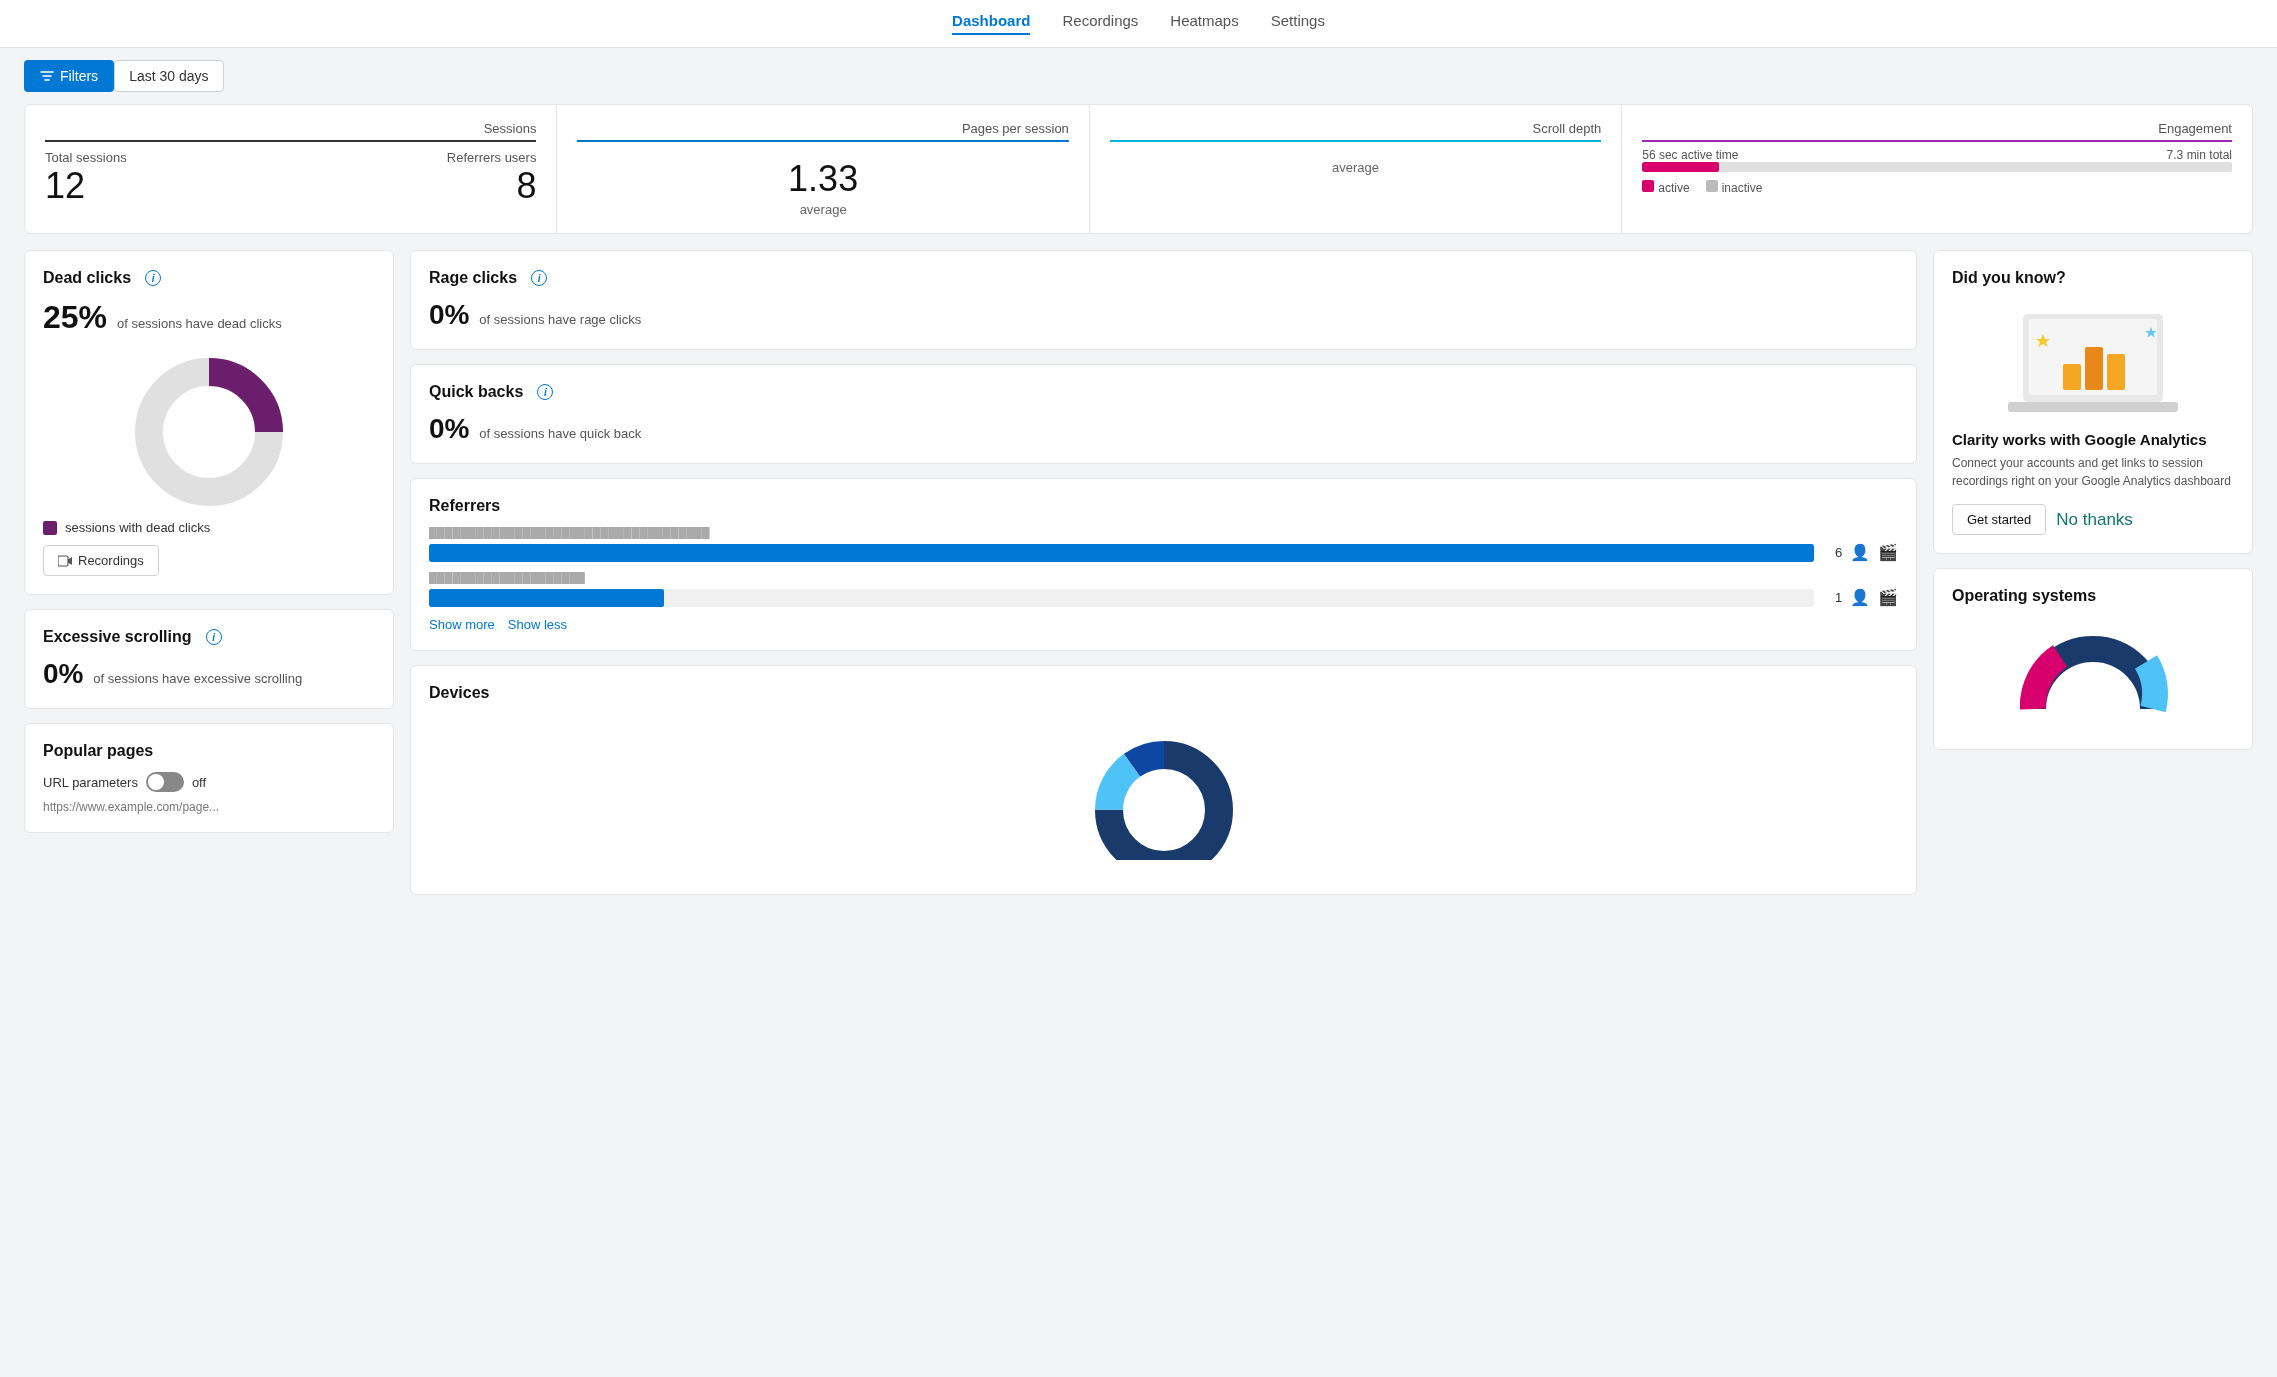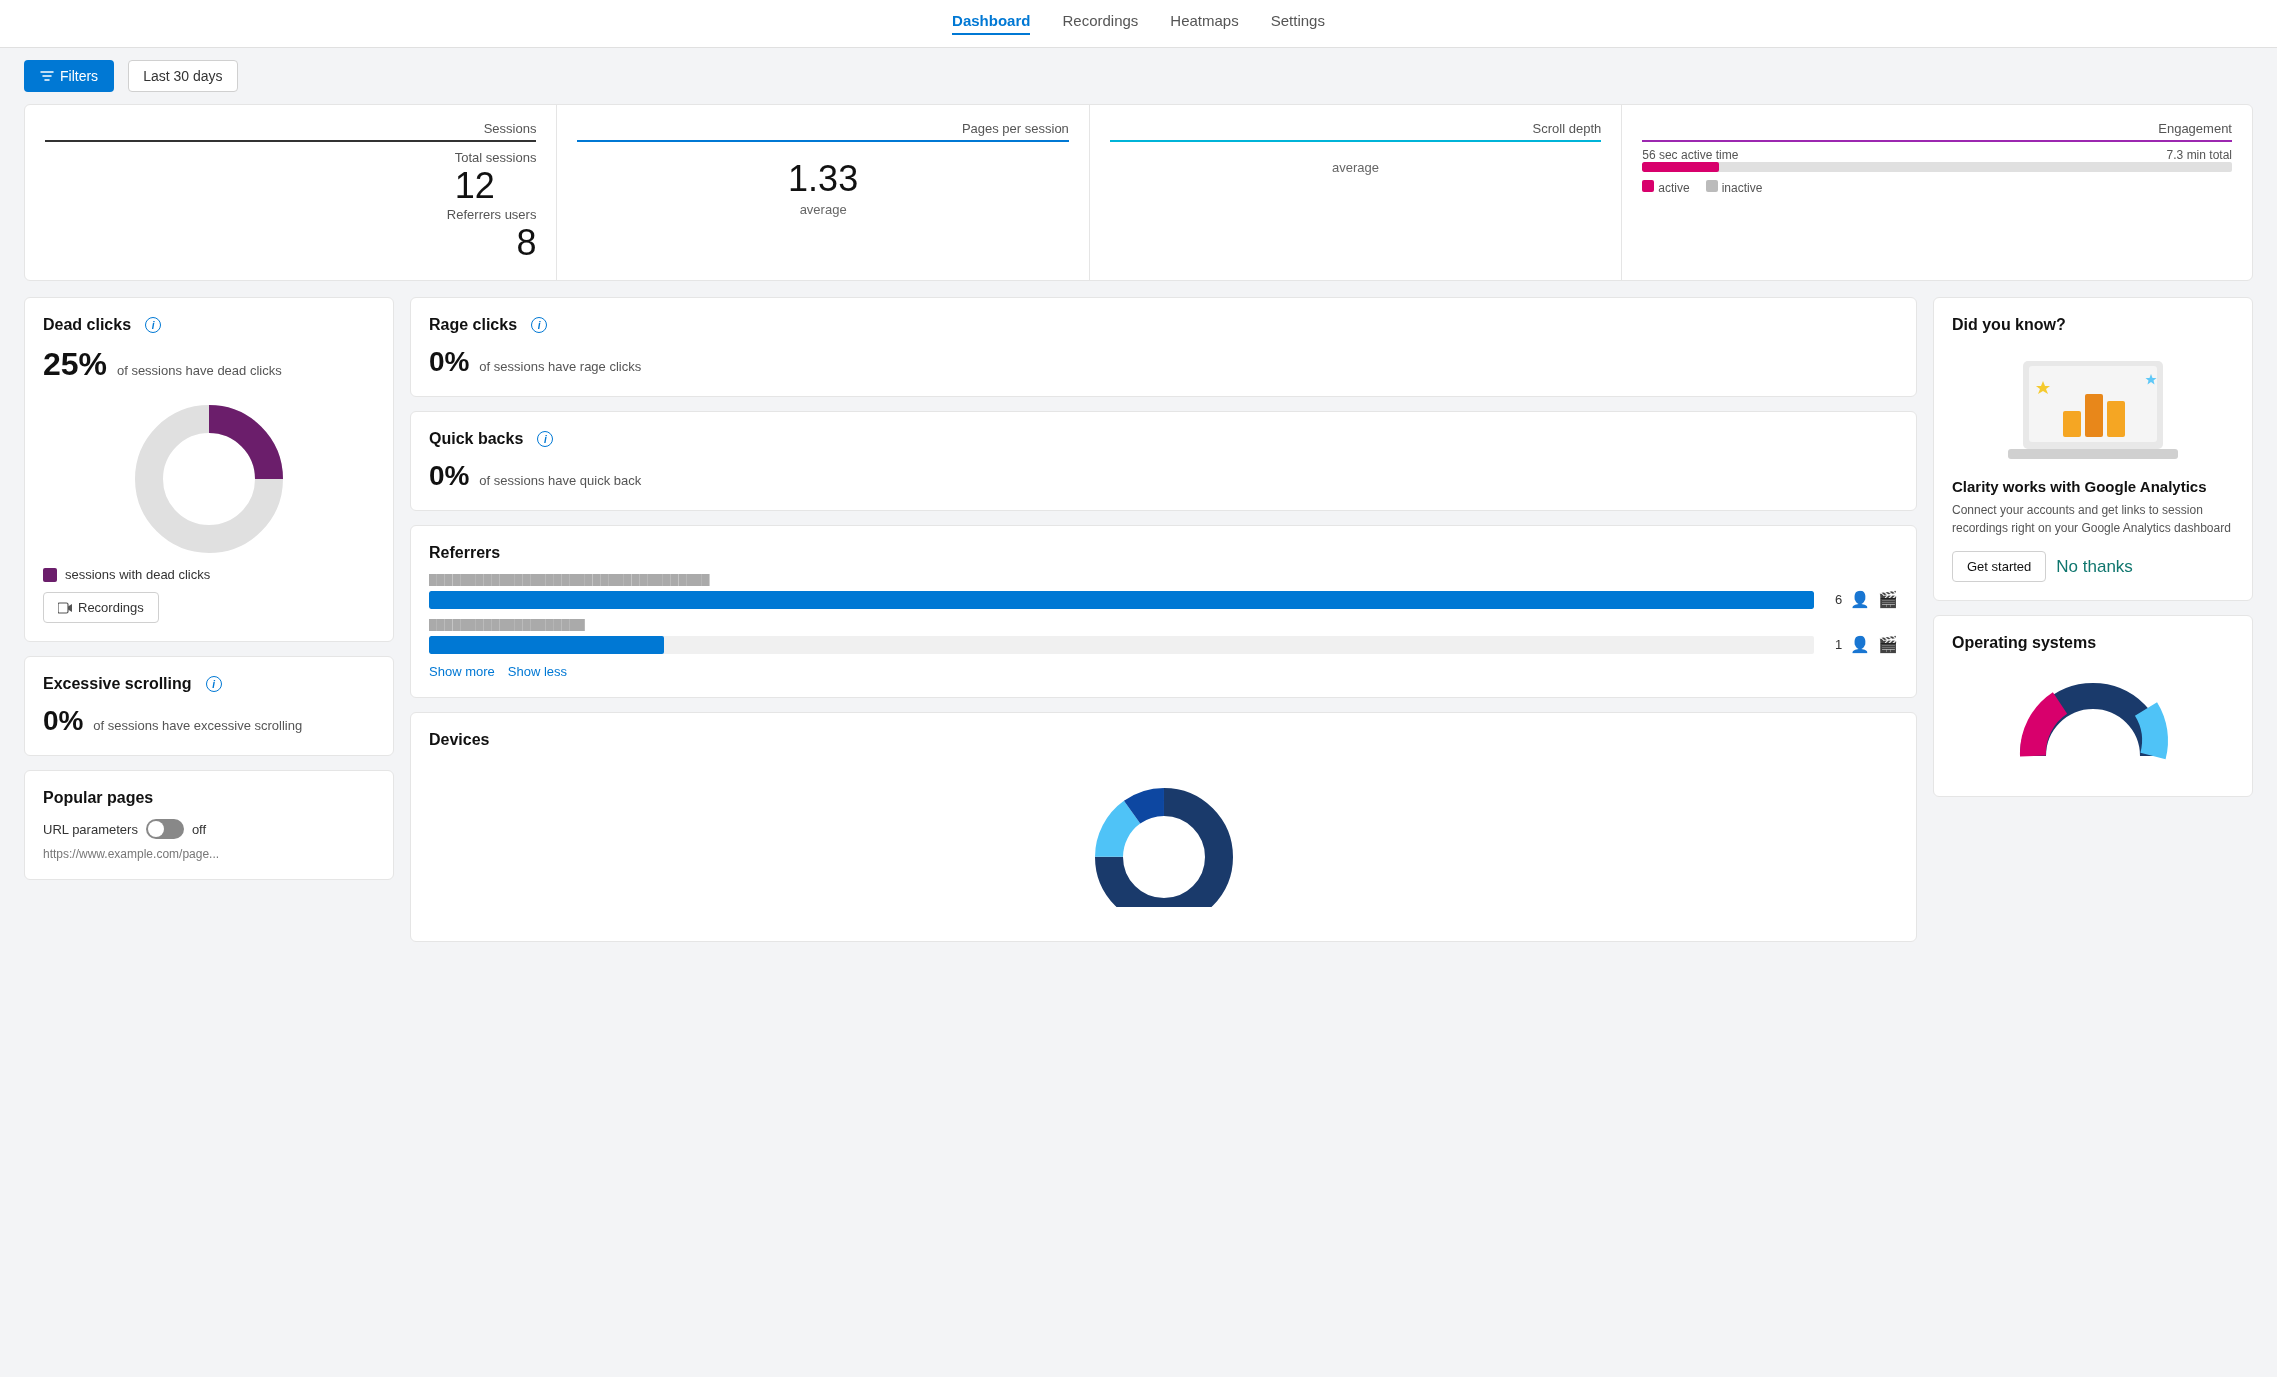--- a/index.html
+++ b/index.html
@@ -6,32 +6,32 @@
     body { font-family: 'Segoe UI', Arial, sans-serif; background: #f3f4f6; font-size: 14px; color: #333; }
 
     
     .top-nav { background: #fff; border-bottom: 1px solid #e0e0e0; display: flex; align-items: center; justify-content: center; padding: 0 32px; height: 48px; position: relative; }
     .top-nav .nav-links { display: flex; gap: 32px; text-align: center; }
     .nav-link { text-decoration: none; color: #555; font-size: 15px; padding-bottom: 4px; cursor: pointer; }
     .nav-link.active { color: #0078d4; border-bottom: 2px solid #0078d4; font-weight: 600; }
     .top-bar-accent { position: absolute; top: 0; left: 0; right: 0; height: 3px; background: #0078d4; }
 
     
-    .toolbar { display: flex; align-items: center; gap: 14px; padding: 12px 24px; background: #f3f4f6; }
+    .toolbar { display: flex; align-items: center; gap: 0; padding: 12px 24px; background: #f3f4f6; }
     .btn-filters { background: #0078d4; color: #fff; border: none; border-radius: 4px; padding: 8px 16px; cursor: pointer; display: flex; align-items: center; gap: 6px; font-size: 14px; font-weight: 500; }
     .btn-date { background: #fff; border: 1px solid #d0d0d0; border-radius: 4px; padding: 7px 14px; cursor: pointer; font-size: 14px; color: #333; }
 
     
     .stats-row { display: flex; background: #fff; margin: 0 24px 16px; border-radius: 6px; border: 1px solid #e5e5e5; overflow: hidden; }
     .stat-block { flex: 1; padding: 16px 20px; border-right: 1px solid #e5e5e5; }
     .stat-block:last-child { border-right: none; }
     .stat-label { font-size: 13px; color: #555; text-align: right; margin-bottom: 4px; }
     .stat-underline { height: 2px; background: #333; margin-bottom: 8px; }
     .stat-underline.blue { background: #0078d4; }
-    .stat-row { display: flex; justify-content: space-between; align-items: flex-end; flex-direction: column; }
+    .stat-row { display: flex; justify-content: space-between; align-items: flex-end; }
     .stat-sub { font-size: 13px; color: #555; }
     .stat-val-large { font-size: 36px; font-weight: 300; color: #111; }
     .stat-avg { font-size: 13px; color: #666; text-align: center; margin-top: 2px; }
     .stat-center { text-align: center; }
     .stat-num-right { font-size: 36px; font-weight: 300; color: #111; text-align: right; }
 
     
     .engagement-block { flex: 1.2; padding: 16px 20px; }
     .eng-label { font-size: 13px; color: #555; text-align: right; margin-bottom: 4px; }
     .eng-subrow { display: flex; justify-content: space-between; font-size: 12px; color: #555; }

